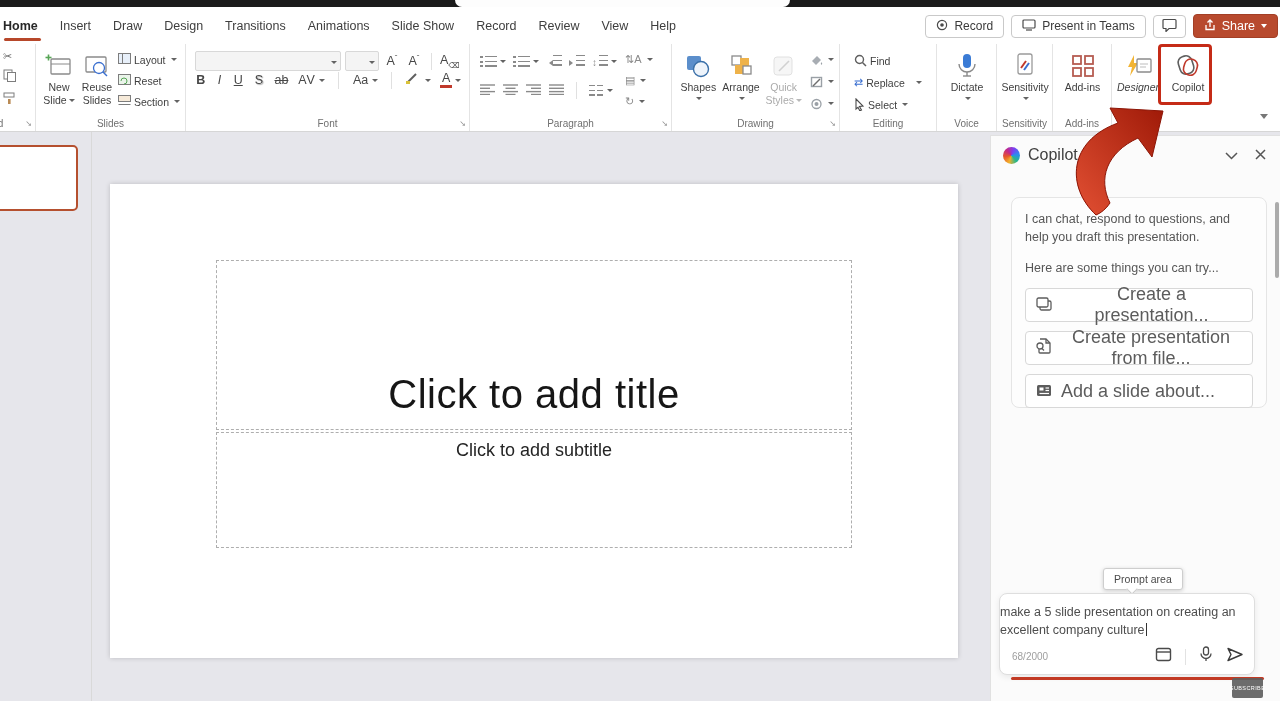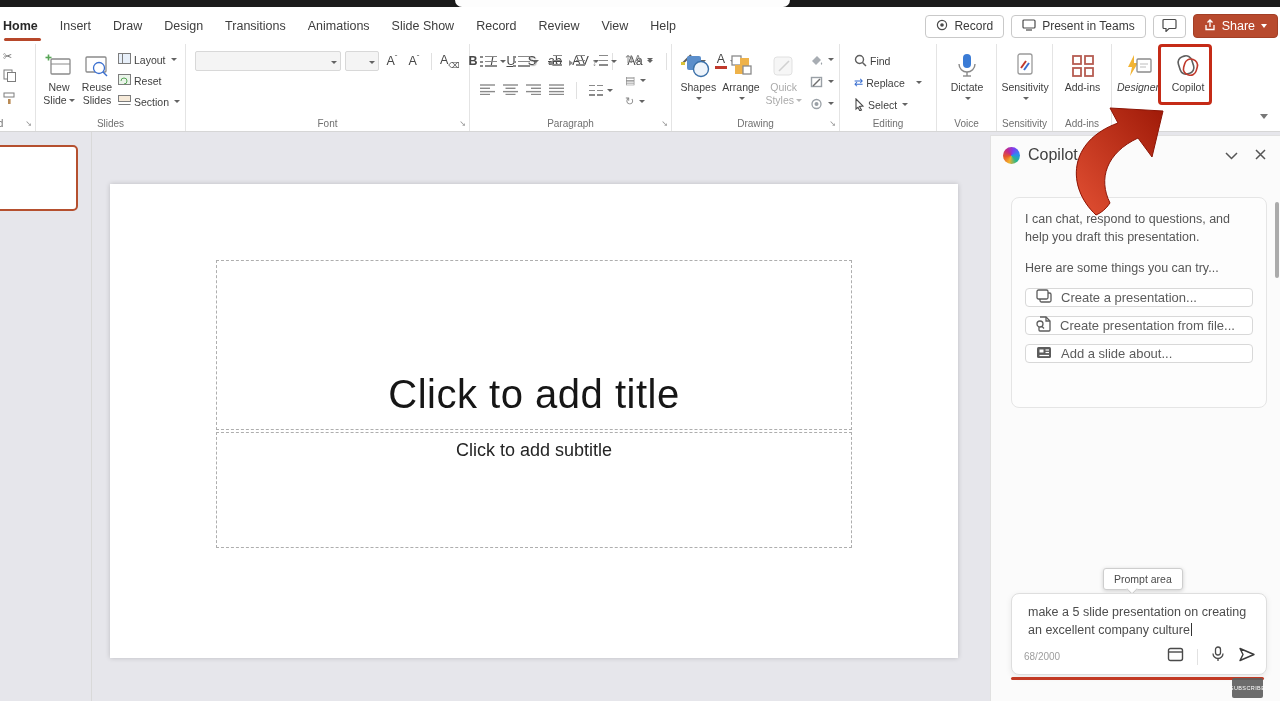--- a/index.html
+++ b/index.html
@@ -68,24 +68,24 @@
   .copilot{position:absolute;left:990px;top:135px;width:290px;height:566px;background:#fbfbfb;border-left:1px solid #e1e1e1;border-top:1px solid #e1e1e1;z-index:10;}
   .cp-head{display:flex;align-items:center;height:38px;padding:0 14px 0 12px;}
   .cp-logo{width:17px;height:17px;border-radius:50%;background:conic-gradient(from 200deg,#f2b02c,#e5572b,#c32889,#7b3ff2,#2a8cf0,#27b88a,#f2b02c);}
   .cp-title{font-size:16px;color:#404040;margin-left:8px;}
   .cp-headbtns{margin-left:auto;display:flex;align-items:center;gap:17px;color:#555;}
   .scrollthumb{position:absolute;right:1px;top:66px;width:4px;height:76px;background:#ababab;border-radius:2px;}
   .chatcard{position:absolute;left:20px;top:61px;width:256px;height:211px;background:#fdfdfd;border:1px solid #e5e5e5;border-radius:8px;padding:12px 13px;}
   .chatcard p{margin:0;font-size:12.5px;line-height:1.45;color:#565656;}
   .chatcard p + p{margin-top:13px;}
   .suggs{margin-top:11px;display:flex;flex-direction:column;gap:9px;}
-  .sugg{display:flex;align-items:center;gap:9px;height:19px;padding:0 10px;background:#fff;border:1px solid #d8d8d8;border-radius:4px;font-size:13px;color:#5c5c5c;}
+  .sugg{display:flex;align-items:center;gap:9px;height:34px;padding:0 10px;background:#fff;border:1px solid #d8d8d8;border-radius:4px;font-size:18px;color:#5c5c5c;}
   .tooltip{position:absolute;left:112px;top:432px;padding:4px 10px;background:#fff;border:1px solid #cecece;border-radius:3px;box-shadow:0 1px 4px rgba(0,0,0,.18);font-size:10.5px;color:#4a4a4a;}
   .tooltip::after{content:"";position:absolute;left:24px;bottom:-4px;width:7px;height:7px;background:#fff;border-right:1px solid #cecece;border-bottom:1px solid #cecece;transform:rotate(45deg);}
-  .promptcard{position:absolute;left:20px;top:457px;width:256px;height:82px;background:#fff;border:1px solid #dedede;border-radius:8px;box-shadow:0 2px 6px rgba(0,0,0,.08);padding:9px 16px;}
+  .promptcard{position:absolute;left:8px;top:457px;width:256px;height:82px;background:#fff;border:1px solid #dedede;border-radius:8px;box-shadow:0 2px 6px rgba(0,0,0,.08);padding:9px 0;}
   .prompt-text{font-size:12.5px;line-height:1.45;color:#4d4d4d;}
   .caret{display:inline-block;width:1px;height:13px;background:#333;vertical-align:-2px;margin-left:1px;}
   .prompt-foot{position:absolute;left:12px;right:10px;bottom:7px;display:flex;align-items:center;}
   .charcount{font-size:10px;color:#9e9e9e;}
   .pf-icons{margin-left:auto;display:flex;align-items:center;gap:13px;}
   .pfdiv{width:1px;height:16px;background:#e2e2e2;}
   .redline{position:absolute;left:20px;top:541px;width:253px;height:3px;background:#c23a24;border-radius:2px;}
 
   .subscribe{position:absolute;left:1232px;top:678px;width:31px;height:20px;background:rgba(96,96,96,.92);color:#fff;font-size:5.5px;letter-spacing:.4px;display:flex;align-items:center;justify-content:center;border-radius:2px;z-index:40;}
 </style>
@@ -212,21 +212,21 @@
                 </svg></span>
             <span>Section</span>
               <span class="cv"></span>
           </div>
         </div>
       </div>
       <span class="grp-label">Slides</span>
     </div>
 
     <div class="grp" style="width:284px;">
-      <div style="display:flex;flex-direction:row;gap:9px;padding:7px 8px 0 9px;">
+      <div style="display:flex;flex-direction:column;gap:0;padding:7px 8px 0 9px;">
         <div style="display:flex;align-items:center;gap:4px;">
           <div class="combo" style="width:146px;">
               <span class="cv"></span>
             </div>
           <div class="combo" style="width:34px;">
               <span class="cv"></span>
             </div>
           <span class="fbtn"><span>A</span><sup style="font-size:8px;">ˆ</sup></span>
           <span class="fbtn"><span>A</span><sup style="font-size:8px;">ˇ</sup></span>
           <span class="vdiv"></span>

